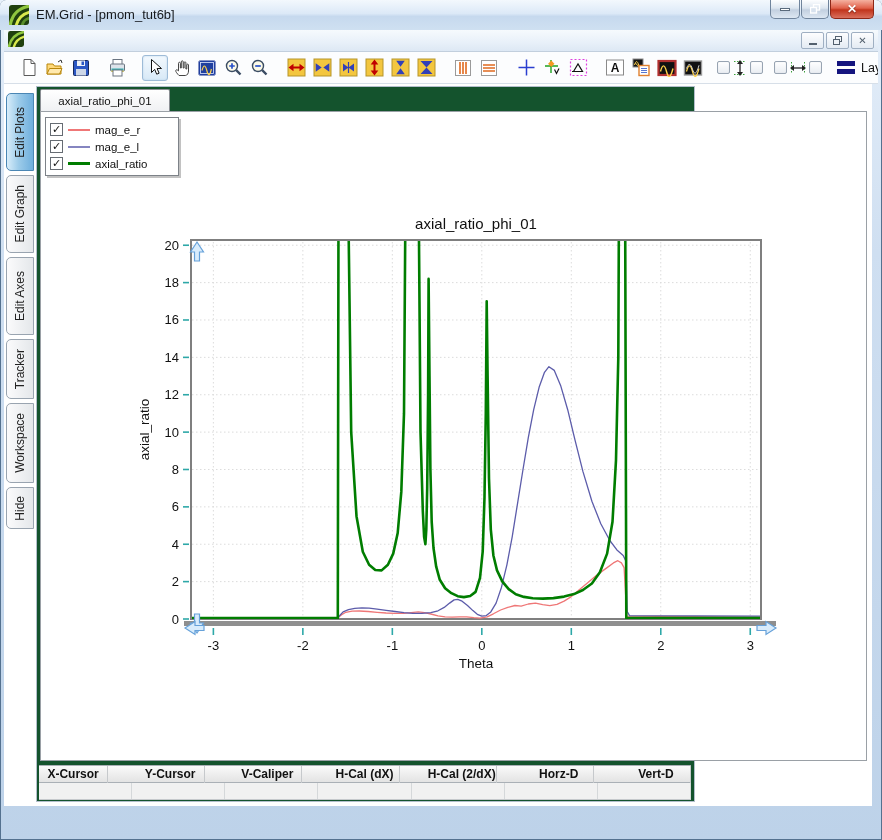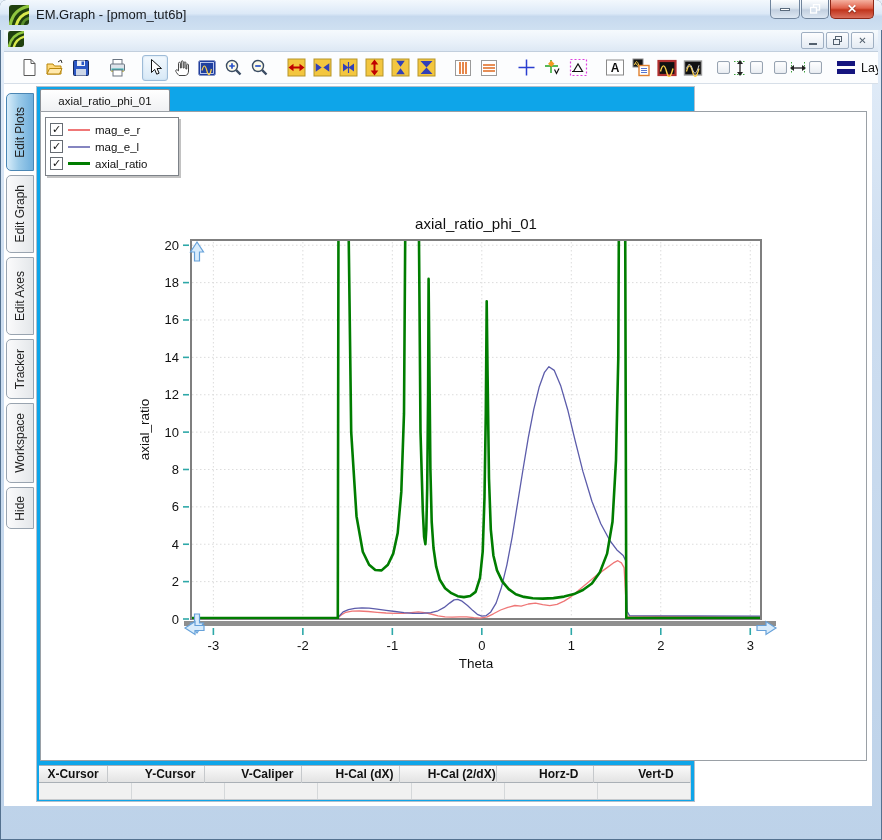--- a/index.html
+++ b/index.html
@@ -64,21 +64,21 @@
   .vtab { position:absolute; left:2px; width:28px; border:1px solid #99a4b0;
     border-radius:5px 0 0 5px; background:linear-gradient(90deg,#fbfbfc,#e4e7ea);
     display:flex; align-items:center; justify-content:center; cursor:pointer; }
   .vtab span { writing-mode:vertical-rl; transform:rotate(180deg);
     font-size:12px; color:#222; white-space:nowrap; }
   .vtab.active { background:linear-gradient(90deg,#d8edfa,#9ccbe9 45%,#6fafdd);
     border-color:#4a86b4; }
 
   
   .content-outer { position:absolute; left:32px; top:2px; width:659px; height:716px;
-    background:#0ea5e9; border:1px solid #b3bfcc; }
+    background:#14532d; border:1px solid #b3bfcc; }
   .doc-tab { position:absolute; left:3px; top:2px; width:130px; height:22px;
     background:linear-gradient(#ffffff,#f0f1f3); border:1px solid #8b8f94; border-bottom:none;
     border-radius:2px 2px 0 0; font-size:11.5px; color:#111;
     display:flex; align-items:center; justify-content:center; }
   .content-panel { position:absolute; left:3px; top:24px; width:827px; height:650px;
     background:#fff; border:1px solid #9aa0a6; }
 
   
   .legend { position:absolute; left:4px; top:5px; width:134px;
     background:#fff; border:1px solid #7d8288; box-shadow:2px 2px 0 rgba(120,120,120,.45);
@@ -108,21 +108,21 @@
 
   <div class="titlebar">
     <span class="logo">
       <svg width="20" height="20" viewBox="0 0 20 20">
         <rect width="20" height="20" rx="3" fill="#20400e"></rect>
         <path d="M21 1C9 3 3 9 1 21" stroke="#8fc63f" stroke-width="3.2" fill="none"></path>
         <path d="M21 7c-8 2-12 6-14 14" stroke="#d9e94e" stroke-width="3" fill="none"></path>
         <path d="M21 13c-5 1-7 3-8 8" stroke="#5a8f2a" stroke-width="3" fill="none"></path>
       </svg>
     </span>
-    <span class="title-text">EM.Graph - [pmom_tut6b]</span>
+    <span class="title-text">EM.Grid - [pmom_tut6b]</span>
     <div class="winbtns">
       <div class="wbtn min">
           <span class="glyph-min"></span>
         </div>
       <div class="wbtn restore">
         <svg width="11" height="10">
             <rect x="3.5" y="0.5" width="6" height="5.5" fill="none" stroke="#fff" stroke-width="1.4"></rect>
             <rect x="0.5" y="3.5" width="6" height="5.5" fill="#d8e2ee" stroke="#fff" stroke-width="1.4"></rect>
           </svg>
       </div>

